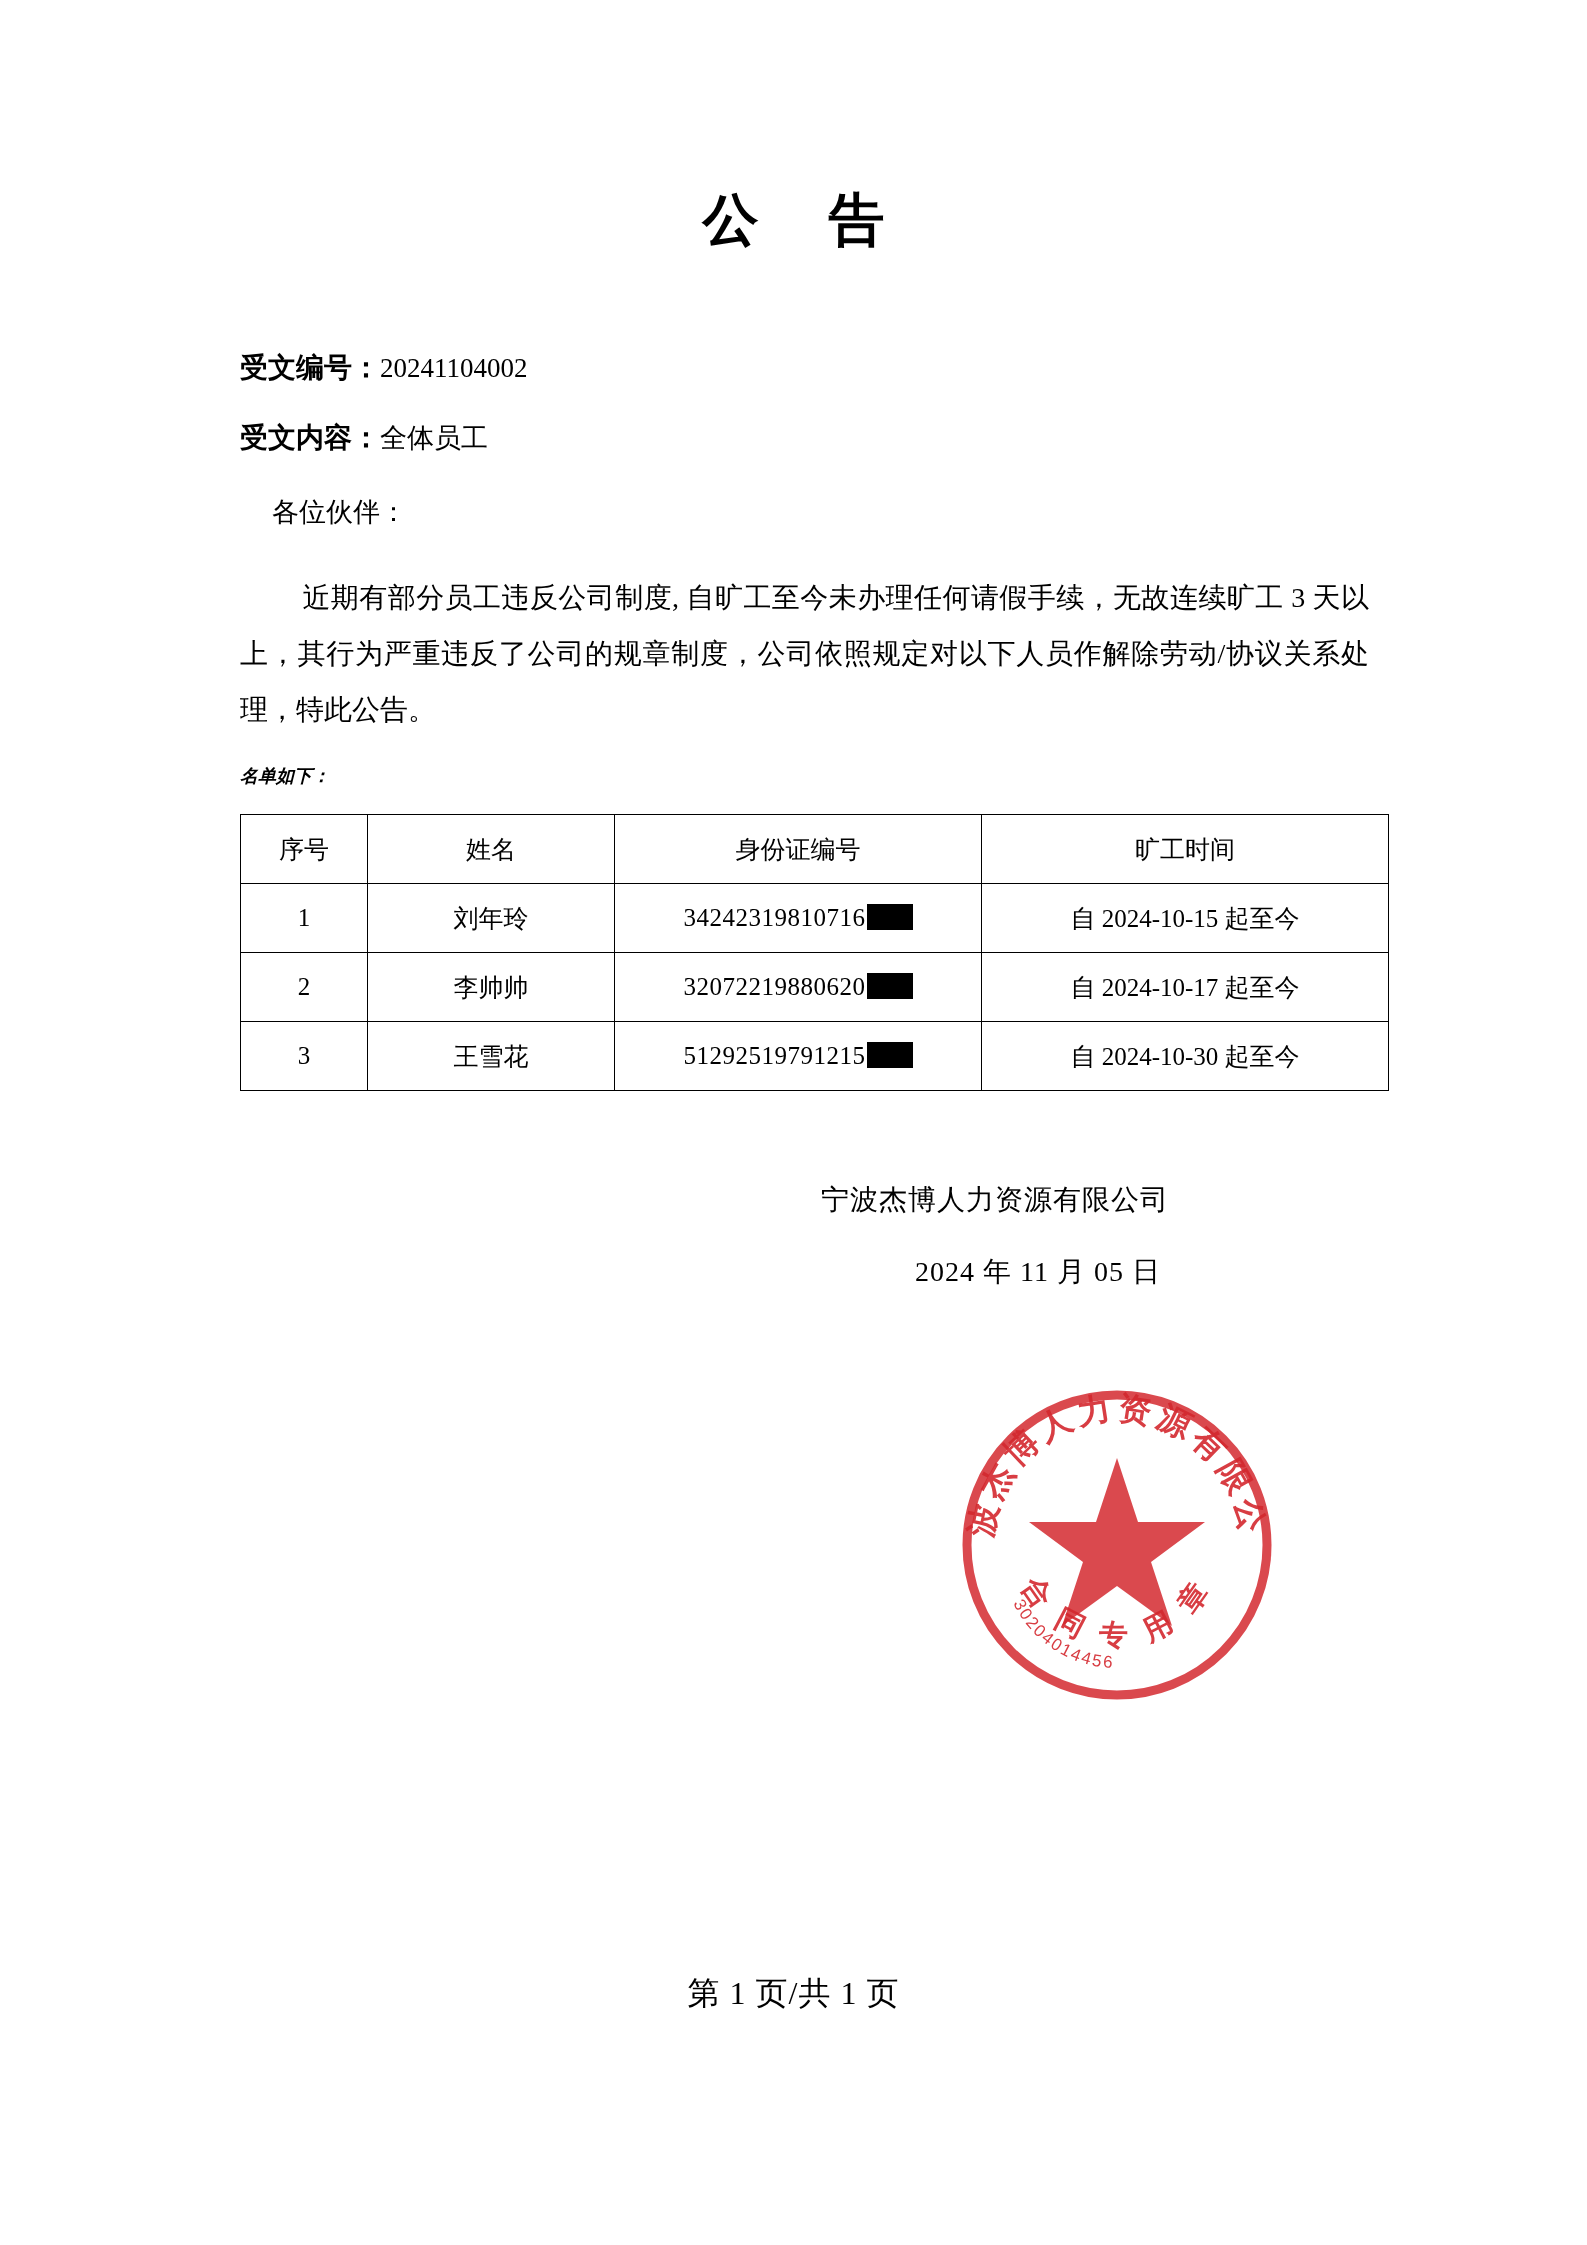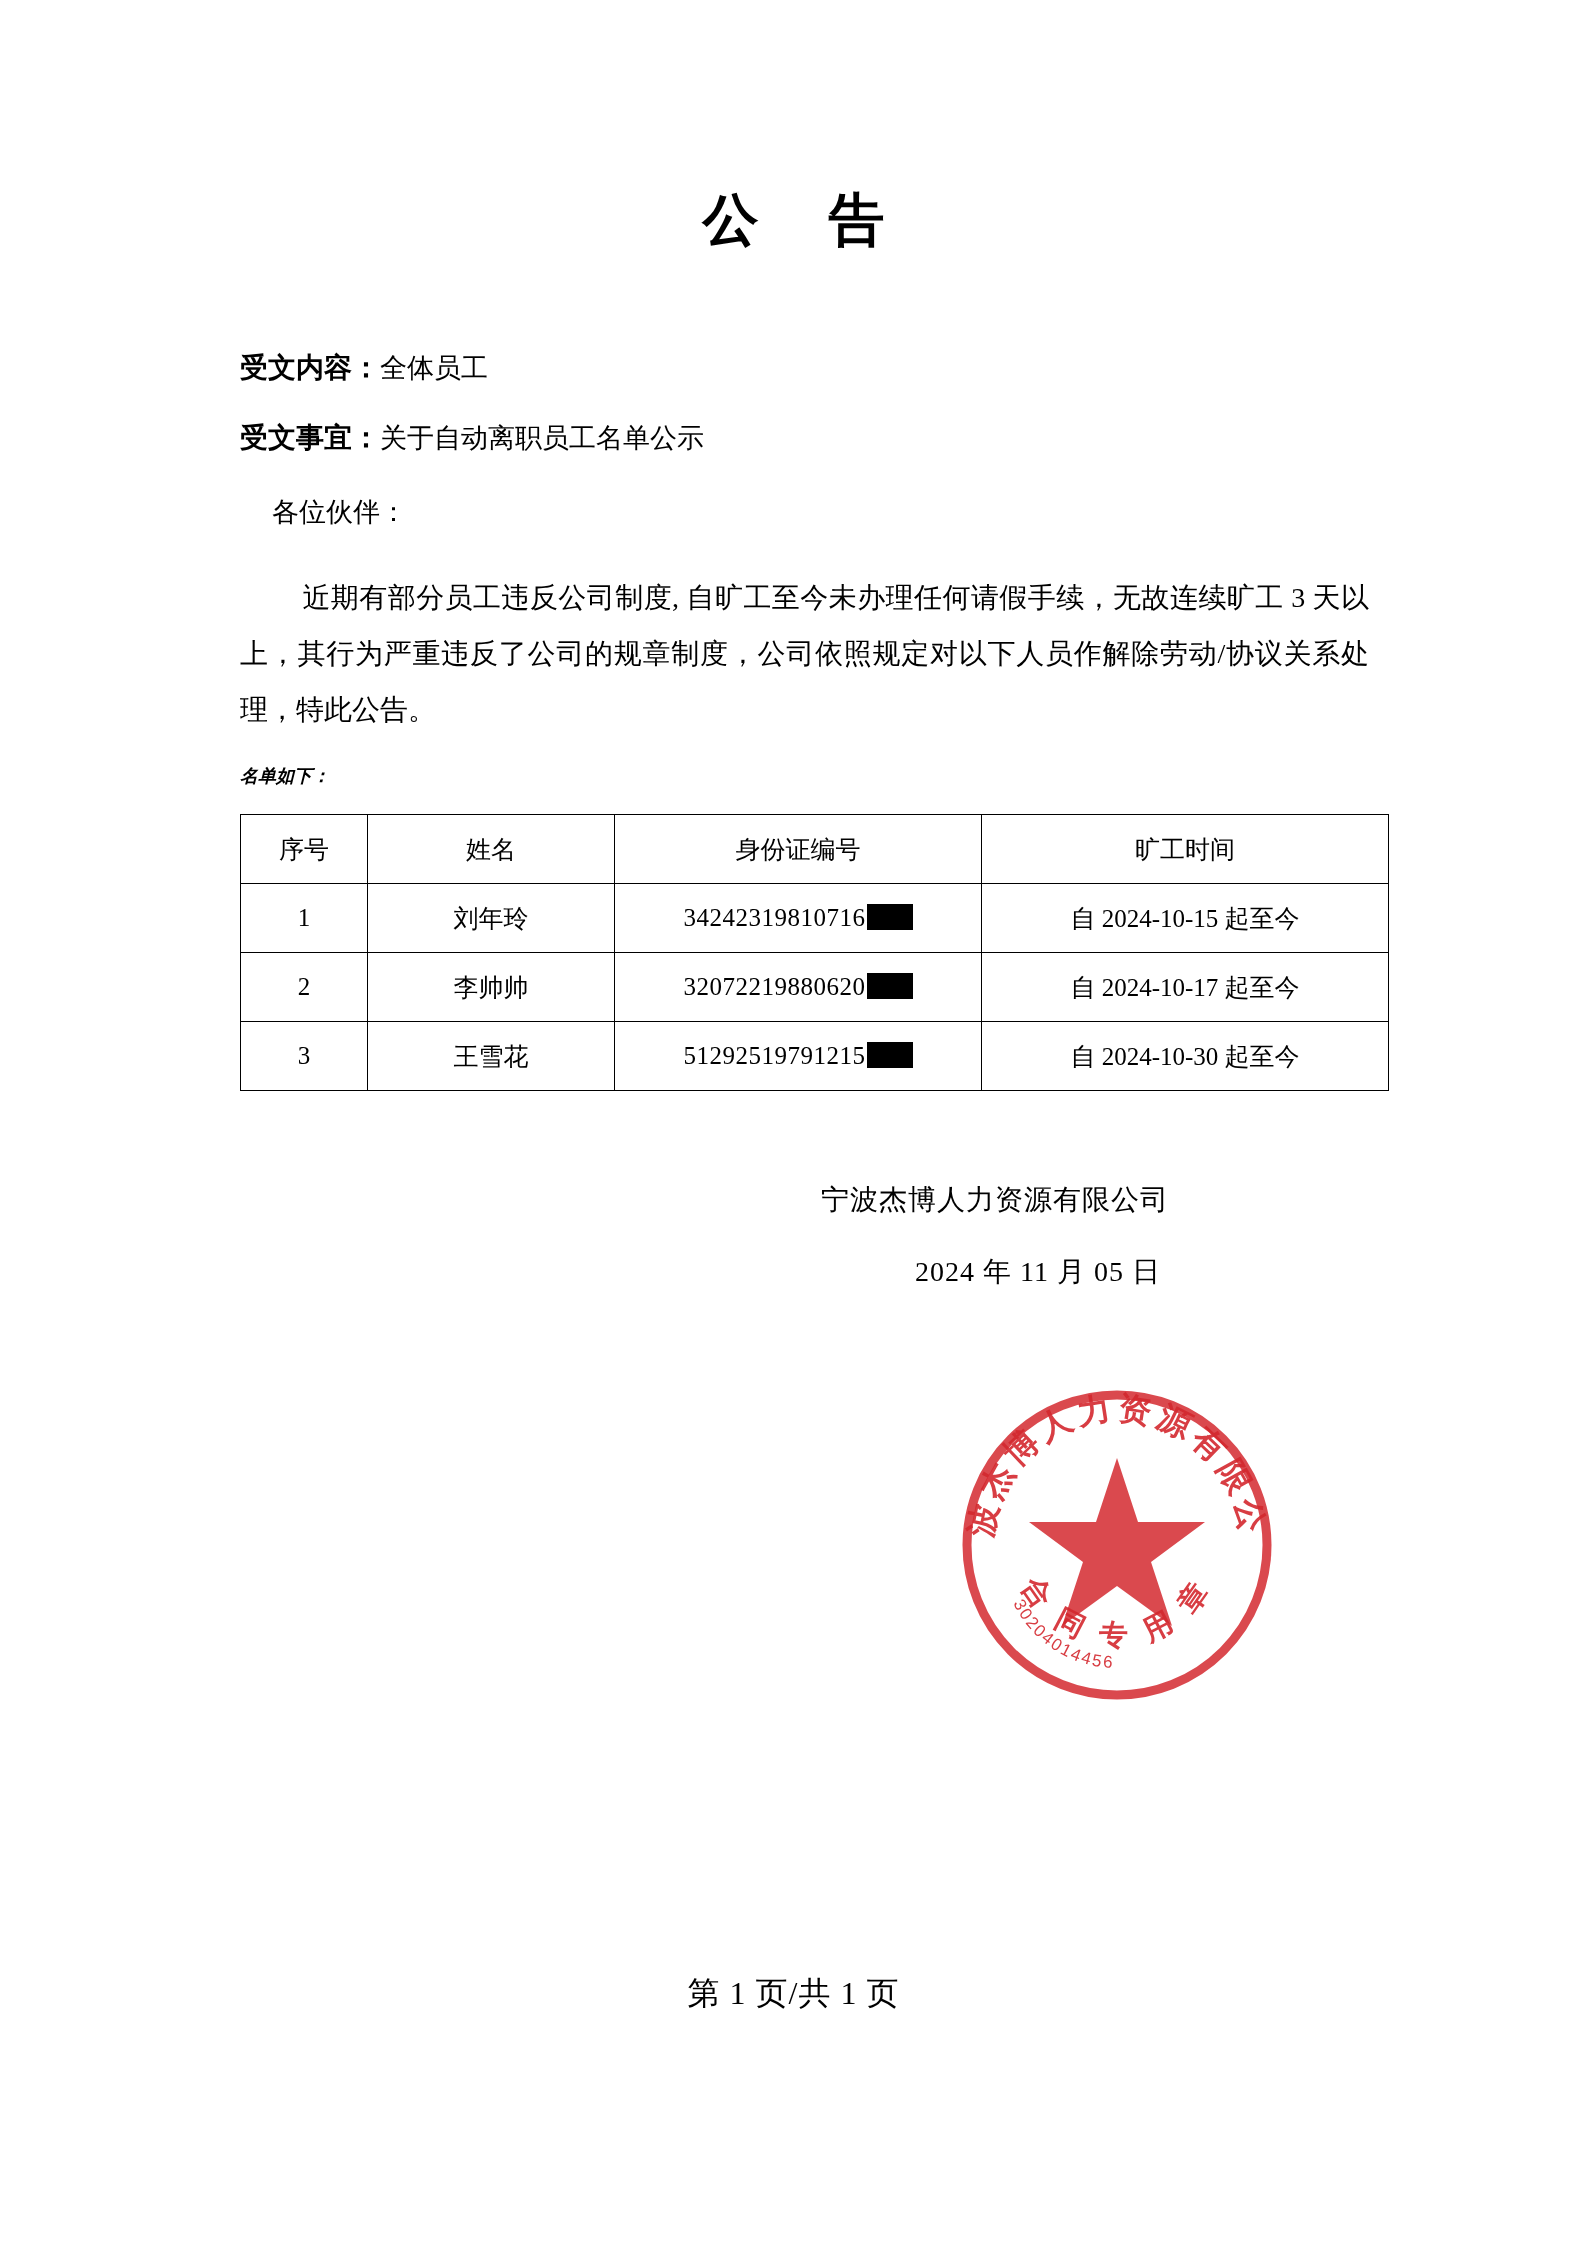--- a/index.html
+++ b/index.html
@@ -140,28 +140,28 @@
 </style>
 </head>
 <body>
 
 <div class="page">
 
   <div class="doc-title">公  告</div>
 
   <div class="body-area">
 
+    <div class="field-line">
+      <span class="field-label">受文编号：</span><span class="field-value">20241104002</span>
+    </div>
 
     <div class="field-line">
       <span class="field-label">受文内容：</span><span class="field-value">全体员工</span>
     </div>
 
-    <div class="field-line">
-      <span class="field-label">受文事宜：</span><span class="field-value">关于自动离职员工名单公示</span>
-    </div>
 
 
     <div class="salutation">各位伙伴：</div>
 
     <div class="para"><span class="indent"></span><span>近期有部分员工违反公司制度, 自旷工至今未办理任何请假手续，无故连续旷工 3 天以上，其行为严重违反了公司的规章制度，公司依照规定对以下人员作解除劳动/协议关系处理，特此公告。</span></div>
 
     <div class="list-label">名单如下：</div>
 
     <table class="name-table">
       <thead>

